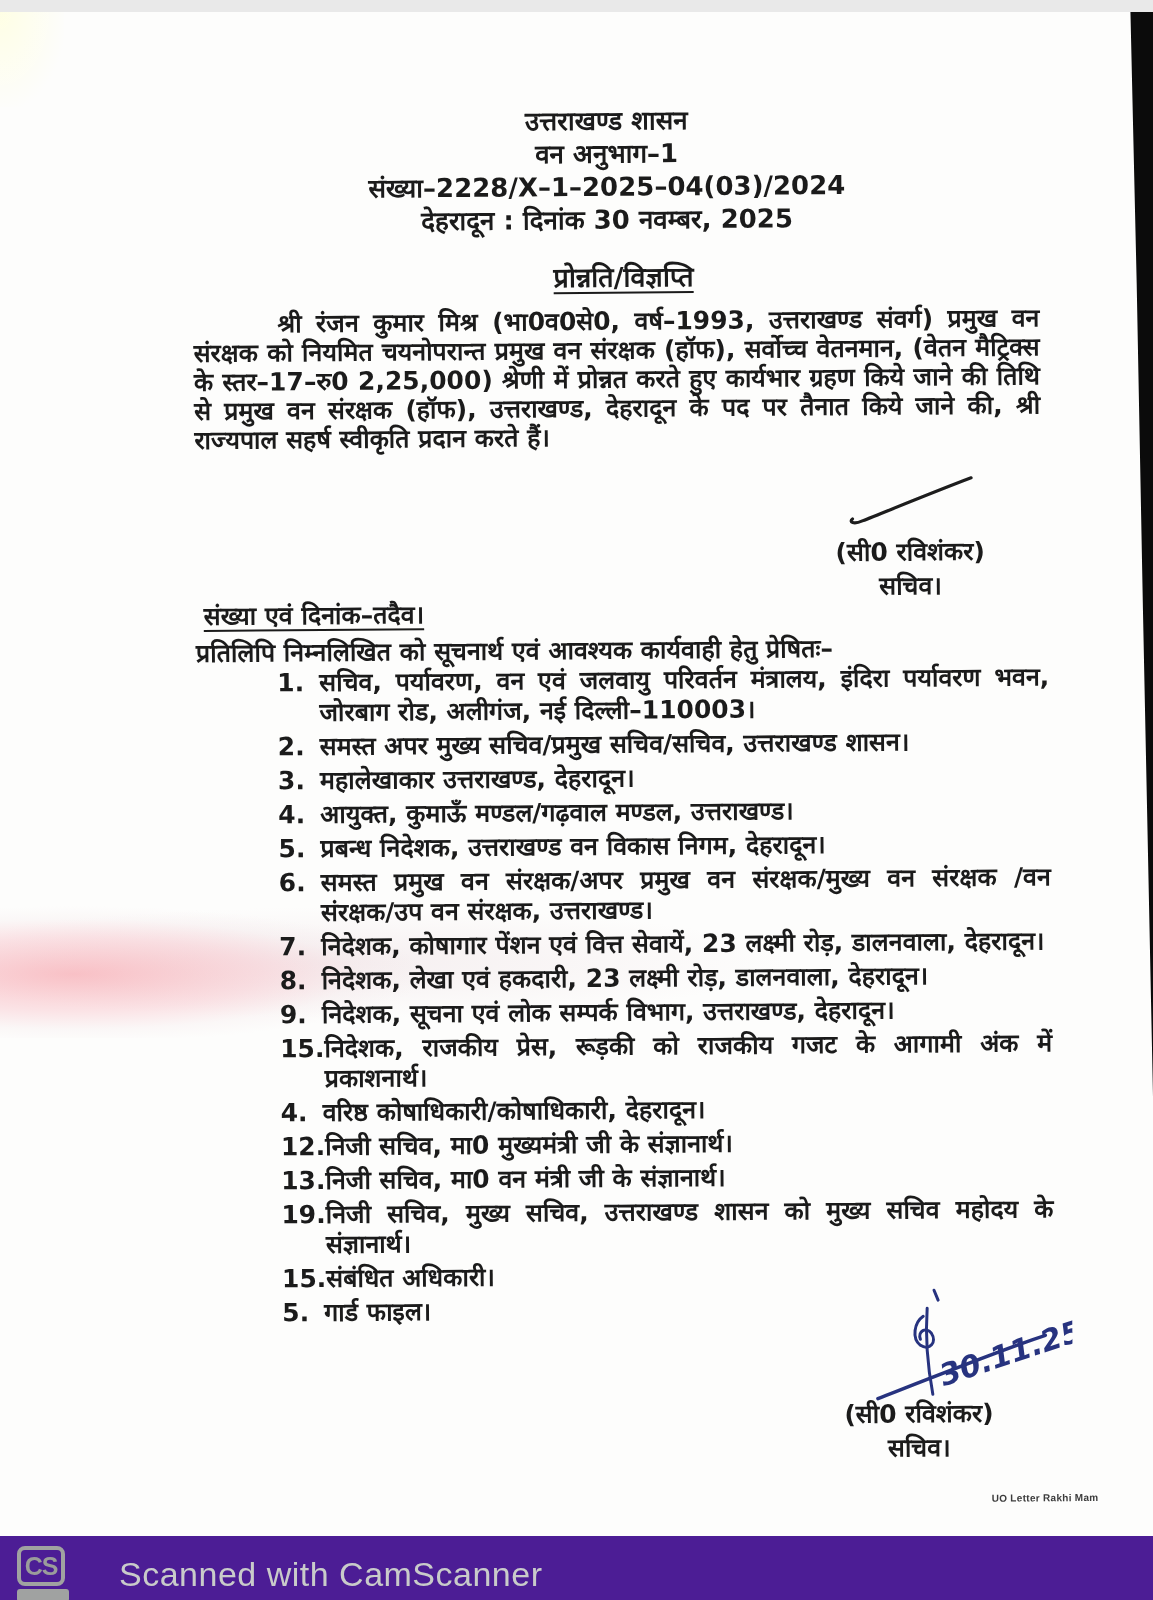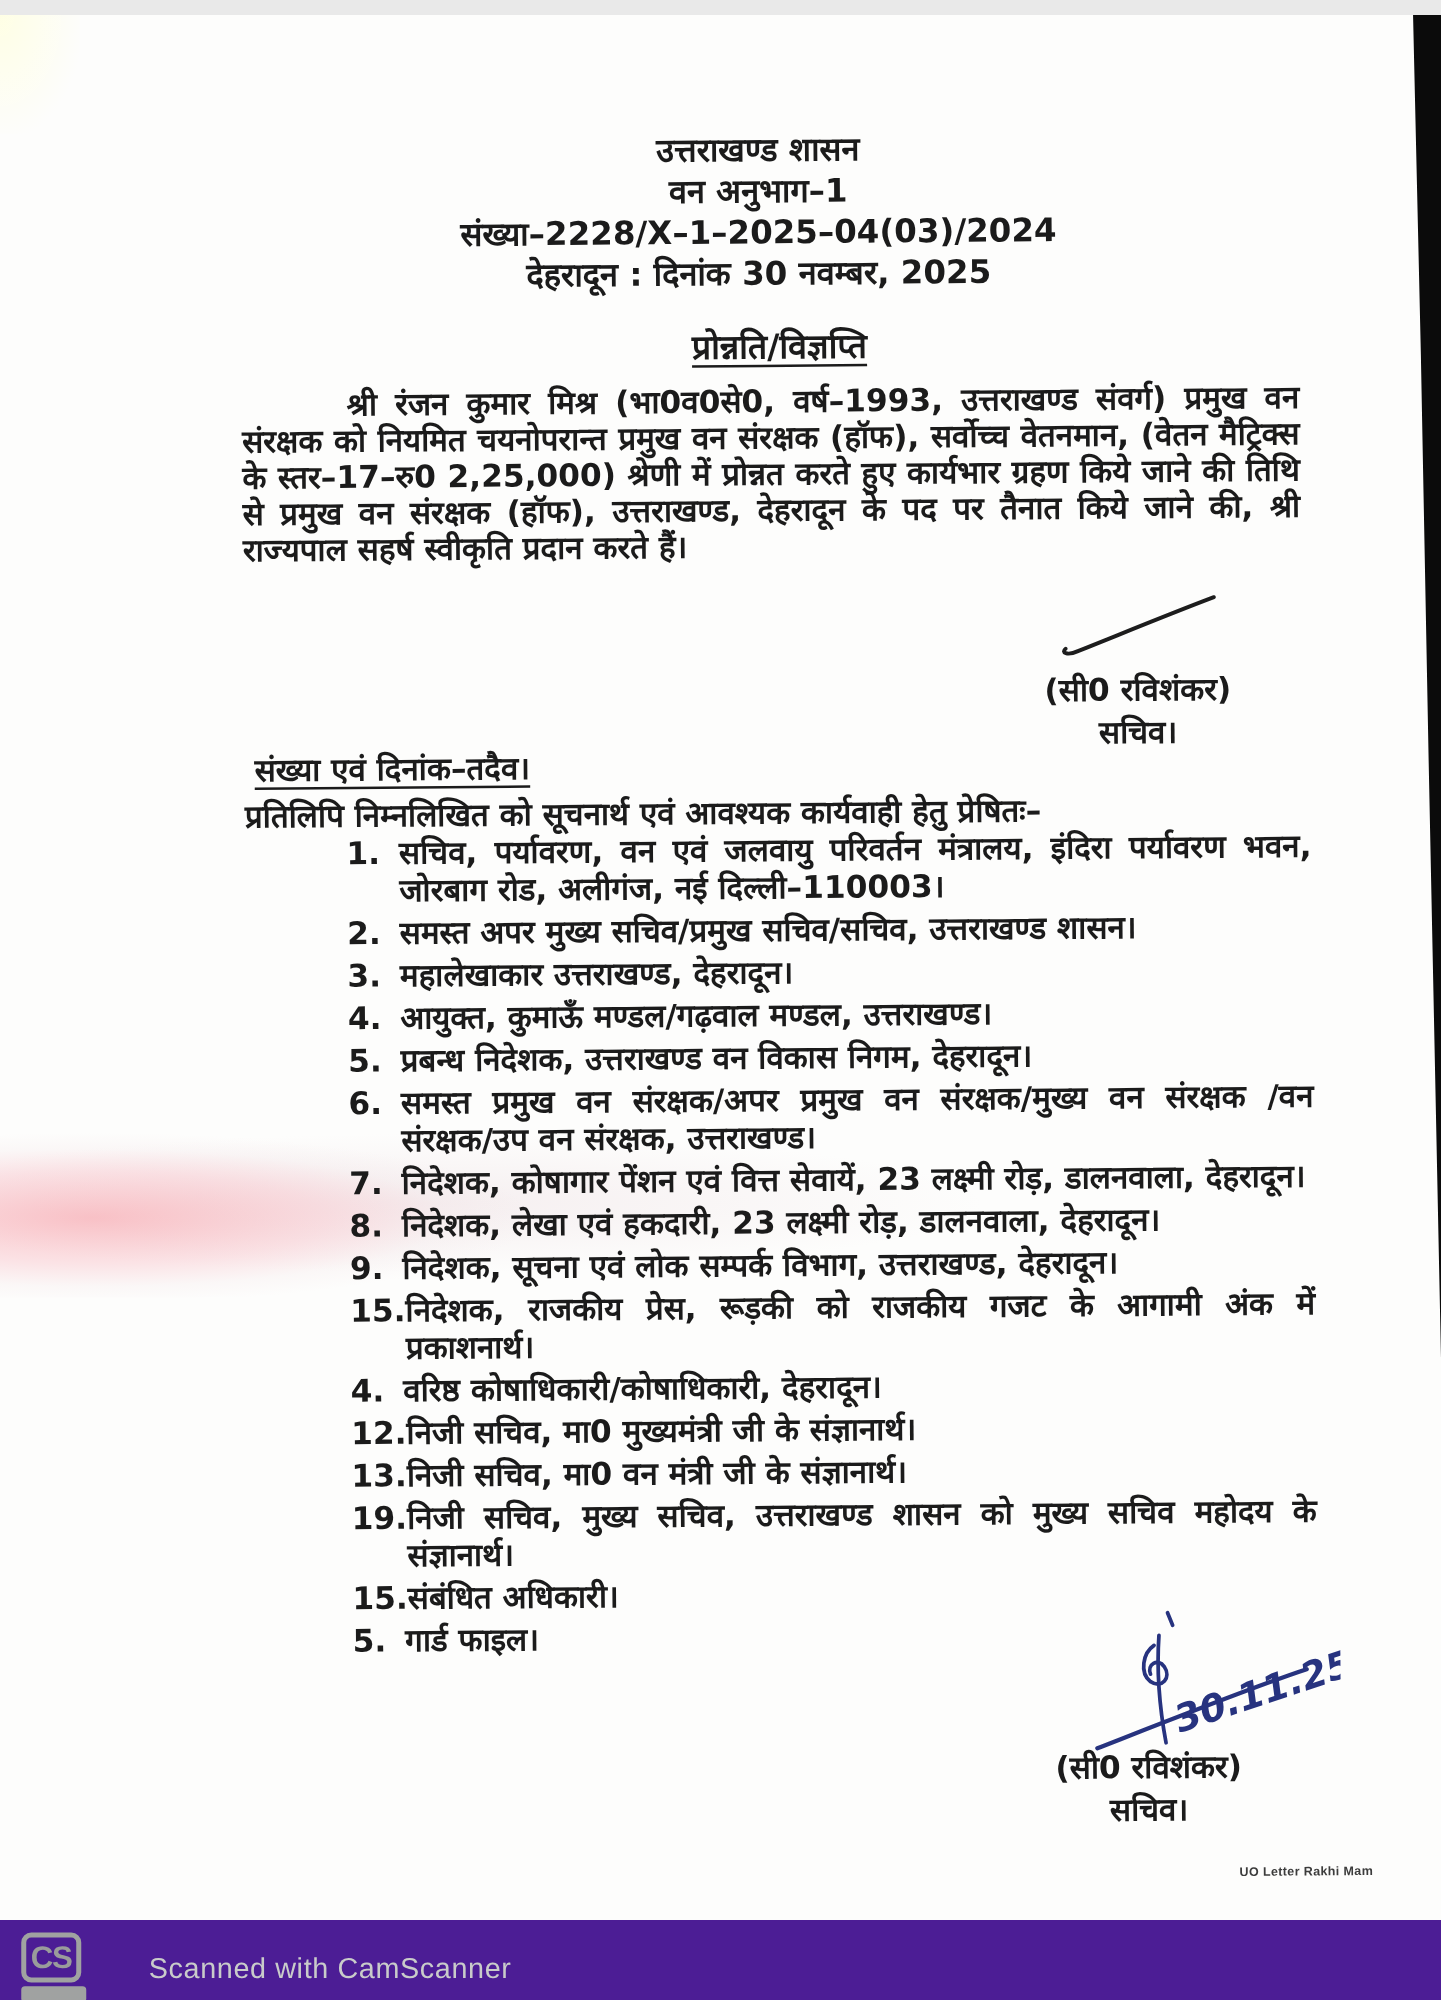--- a/index.html
+++ b/index.html
@@ -50,21 +50,21 @@
     color:#3c3c3c; letter-spacing:0.3px; font-family:"Liberation Sans",sans-serif; }
 
   .footer { position:absolute; left:0; right:0; bottom:0; height:76px; background:#4c1d95;
     display:flex; align-items:center;gap:34px; }
   .cs-badge { margin-left:17px; width:54px; }
   .cs-box { box-sizing:border-box; width:48px; height:40px; border:4px solid #a0a2a1; border-radius:8px;
     color:#9a9c9b; font-weight:700; font-size:25px; letter-spacing:-1px;
     display:flex; align-items:center; justify-content:center;
     font-family:"Liberation Sans",sans-serif; }
   .cs-base { width:52px; height:13px; background:#a0a2a1; border-radius:3px; margin-top:3px; }
-  .cs-text { margin-left:14px; font-size:23px; color:#c9cbca; font-weight:400; letter-spacing:0.5px;
+  .cs-text { margin-left:14px; font-size:34px; color:#c9cbca; font-weight:400; letter-spacing:0.5px;
     font-family:"Liberation Sans",sans-serif; }
 </style>
 </head>
 <body>
 
 <div class="page">
 
   <div class="corner-tint"></div>
   <div class="pink-smudge"></div>
   <div class="edge-black"></div>

